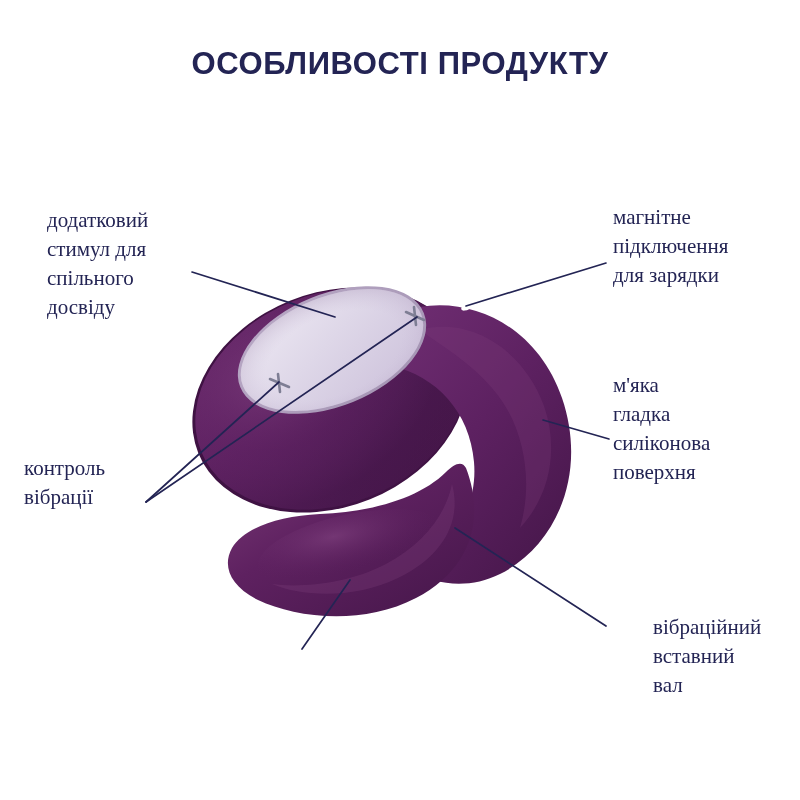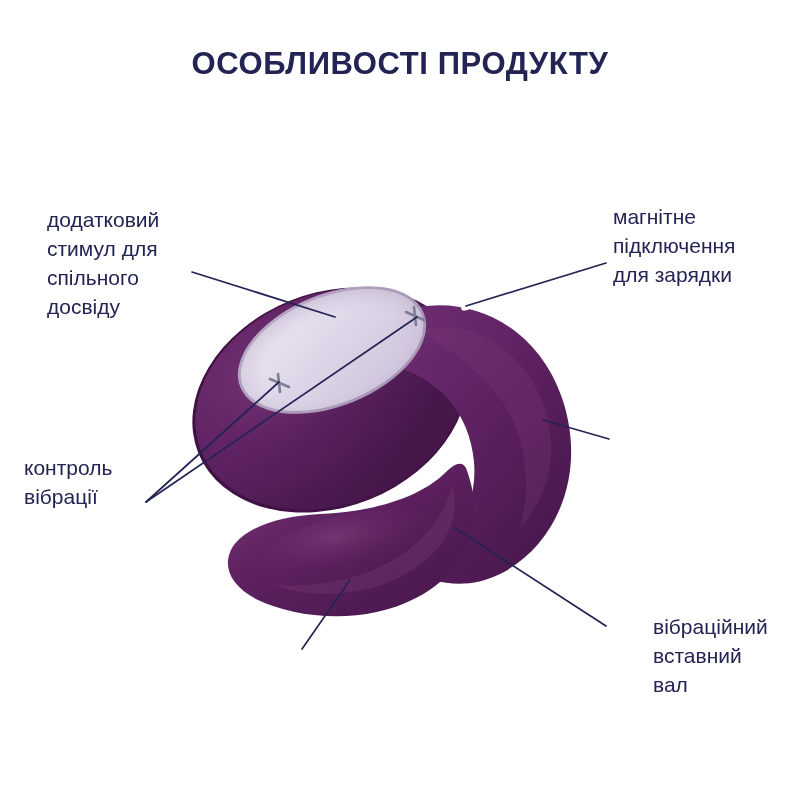--- a/index.html
+++ b/index.html
@@ -54,21 +54,21 @@
   
   #leader-lines, #product-art {
     position: absolute;
     left: 0;
     top: 0;
     width: 800px;
     height: 800px;
   }
   #product-art { z-index: 1; }
   #leader-lines { z-index: 2; }
-  .callout { z-index: 3; }
+  .callout { z-index: 3; font-family: Liberation Serif, serif; }
   .page-title { z-index: 3; text-align: center; }
 </style>
 </head>
 <body>
 
 <div id="canvas" style="background: rgb(255, 255, 255);">
 
   <svg id="product-art" viewBox="0 0 800 800">
     <defs>
 
@@ -193,20 +193,24 @@
 
   <div class="callout align-left" id="callout-shared-experience" style="color: rgb(35, 36, 84);">додатковий
 стимул для
 спільного
 досвіду</div>
 
   <div class="callout align-right" id="callout-magnetic-charging" style="color: rgb(35, 36, 84);">магнітне
 підключення
 для зарядки</div>
 
+  <div class="callout align-right" id="callout-silicone-surface" style="color: rgb(35, 36, 84);">м'яка
+гладка
+силіконова
+поверхня</div>
 
   <div class="callout align-left" id="callout-vibration-control" style="color: rgb(35, 36, 84);">контроль
 вібрації</div>
 
 
   <div class="callout align-right" id="callout-insertable-shaft" style="color: rgb(35, 36, 84);">вібраційний
 вставний
 вал</div>
 
 </div>

